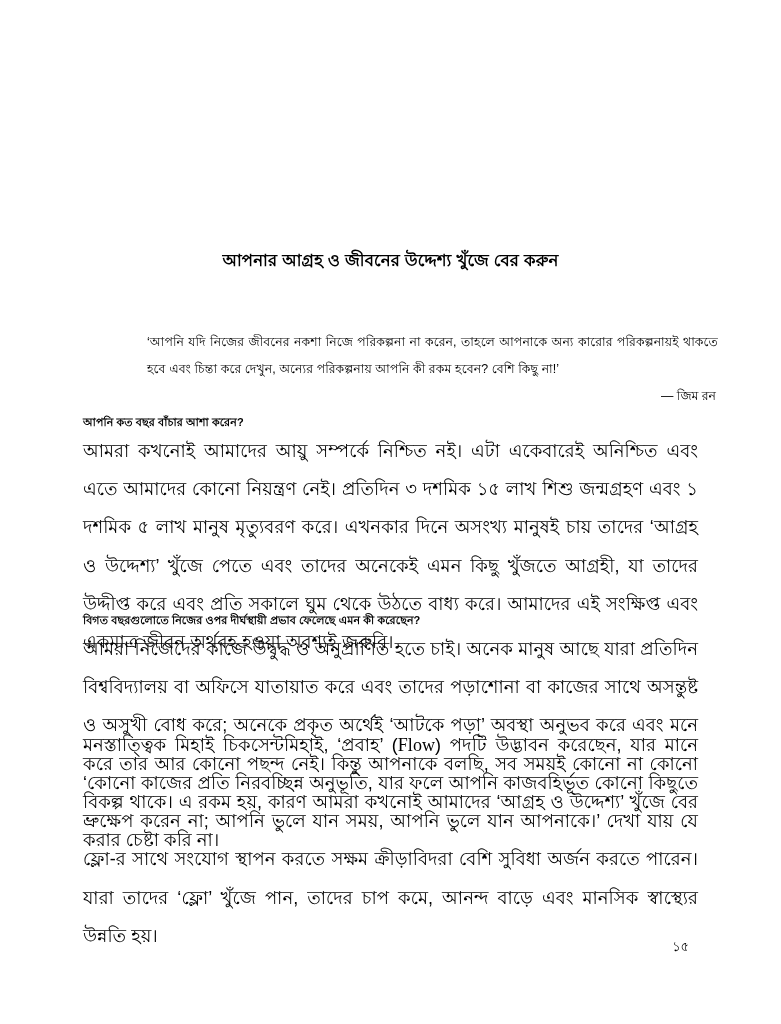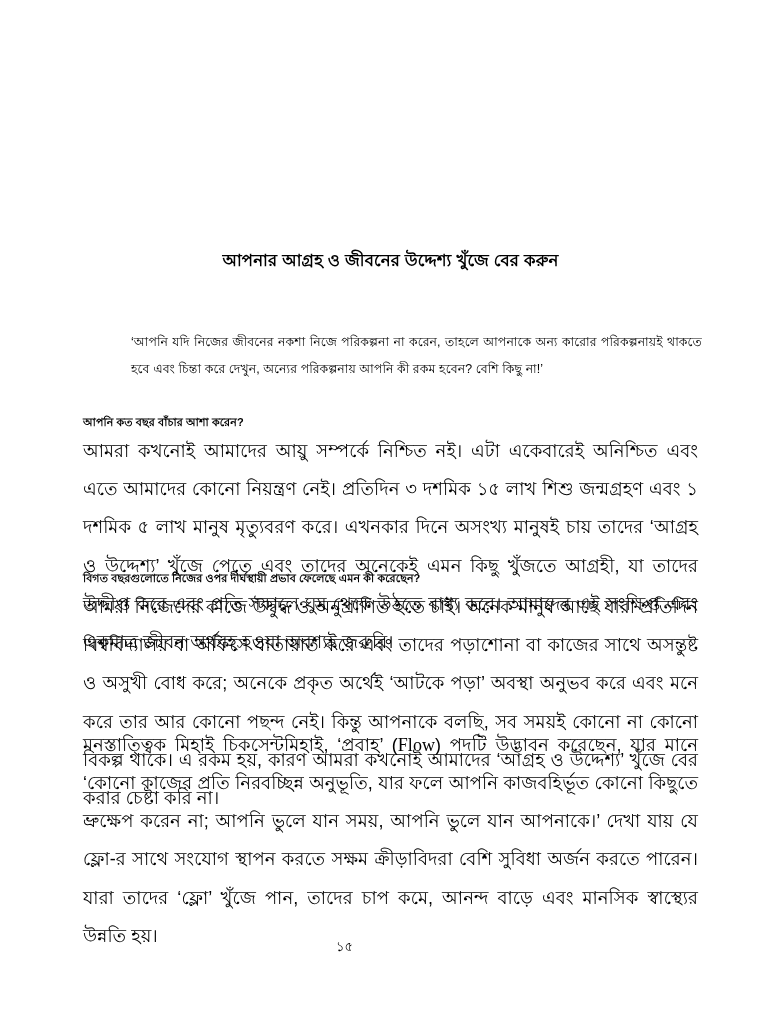--- a/index.html
+++ b/index.html
@@ -39,21 +39,21 @@
     font-size: 16.5px;
     font-weight: bold;
     letter-spacing: 0.2px;
     line-height: 1.3;
   }
 
   
   .quote-block {
     position: absolute;
     top: 313px;
-    left: 8px;
+    left: 24px;
     width: 571px;
   }
 
   .quote-text {
     margin: 0;
     font-size: 12.4px;
     line-height: 2.18;
     text-align: justify;
     text-justify: inter-word;
     letter-spacing: 0.1px;
@@ -69,21 +69,21 @@
   }
 
   
   .section {
     position: absolute;
     left: 0;
     width: 615px;
   }
 
   .section-1 { top: 414px; }
-  .section-2 { top: 570px; }
+  .section-2 { top: 612px; }
   .section-3 { top: 726px; }
 
   .section-heading {
     margin: 0 0 1px 0;
     font-size: 11px;
     font-weight: bold;
     line-height: 1.55;
     letter-spacing: 0.1px;
   }
 
@@ -99,36 +99,37 @@
   .serif-term {
     font-family: "Liberation Serif", "DejaVu Serif", serif;
   }
 
   
   .page-number {
     position: absolute;
     top: 938px;
     left: 0;
     width: 689px;
-    text-align: center;
+    text-align: right;
     font-size: 13px;
     line-height: 1.4;
   }
 </style>
 </head>
 <body>
 
 <div class="page">
 
   <div class="content">
 
     <h1 class="doc-title">আপনার আগ্রহ ও জীবনের উদ্দেশ্য খুঁজে বের করুন</h1>
 
     <blockquote class="quote-block">
       <p class="quote-text">‘আপনি যদি নিজের জীবনের নকশা নিজে পরিকল্পনা না করেন, তাহলে আপনাকে অন্য কারোর পরিকল্পনায়ই থাকতে হবে এবং চিন্তা করে দেখুন, অন্যের পরিকল্পনায় আপনি কী রকম হবেন? বেশি কিছু না!’</p>
+      <p class="quote-attribution">— জিম রন</p>
     </blockquote>
 
     <section class="section section-1">
       <h2 class="section-heading">আপনি কত বছর বাঁচার আশা করেন?</h2>
       <p class="body-para">আমরা কখনোই আমাদের আয়ু সম্পর্কে নিশ্চিত নই। এটা একেবারেই অনিশ্চিত এবং এতে আমাদের কোনো নিয়ন্ত্রণ নেই। প্রতিদিন ৩ দশমিক ১৫ লাখ শিশু জন্মগ্রহণ এবং ১ দশমিক ৫ লাখ মানুষ মৃত্যুবরণ করে। এখনকার দিনে অসংখ্য মানুষই চায় তাদের ‘আগ্রহ ও উদ্দেশ্য’ খুঁজে পেতে এবং তাদের অনেকেই এমন কিছু খুঁজতে আগ্রহী, যা তাদের উদ্দীপ্ত করে এবং প্রতি সকালে ঘুম থেকে উঠতে বাধ্য করে। আমাদের এই সংক্ষিপ্ত এবং একমাত্র জীবন অর্থবহ হওয়া অবশ্যই জরুরি।</p>
     </section>
 
     <section class="section section-2">
       <h2 class="section-heading">বিগত বছরগুলোতে নিজের ওপর দীর্ঘস্থায়ী প্রভাব ফেলেছে এমন কী করেছেন?</h2>
       <p class="body-para">আমরা নিজেদের কাজে উদ্বুদ্ধ ও অনুপ্রাণিত হতে চাই। অনেক মানুষ আছে যারা প্রতিদিন বিশ্ববিদ্যালয় বা অফিসে যাতায়াত করে এবং তাদের পড়াশোনা বা কাজের সাথে অসন্তুষ্ট ও অসুখী বোধ করে; অনেকে প্রকৃত অর্থেই ‘আটকে পড়া’ অবস্থা অনুভব করে এবং মনে করে তার আর কোনো পছন্দ নেই। কিন্তু আপনাকে বলছি, সব সময়ই কোনো না কোনো বিকল্প থাকে। এ রকম হয়, কারণ আমরা কখনোই আমাদের ‘আগ্রহ ও উদ্দেশ্য’ খুঁজে বের করার চেষ্টা করি না।</p>

